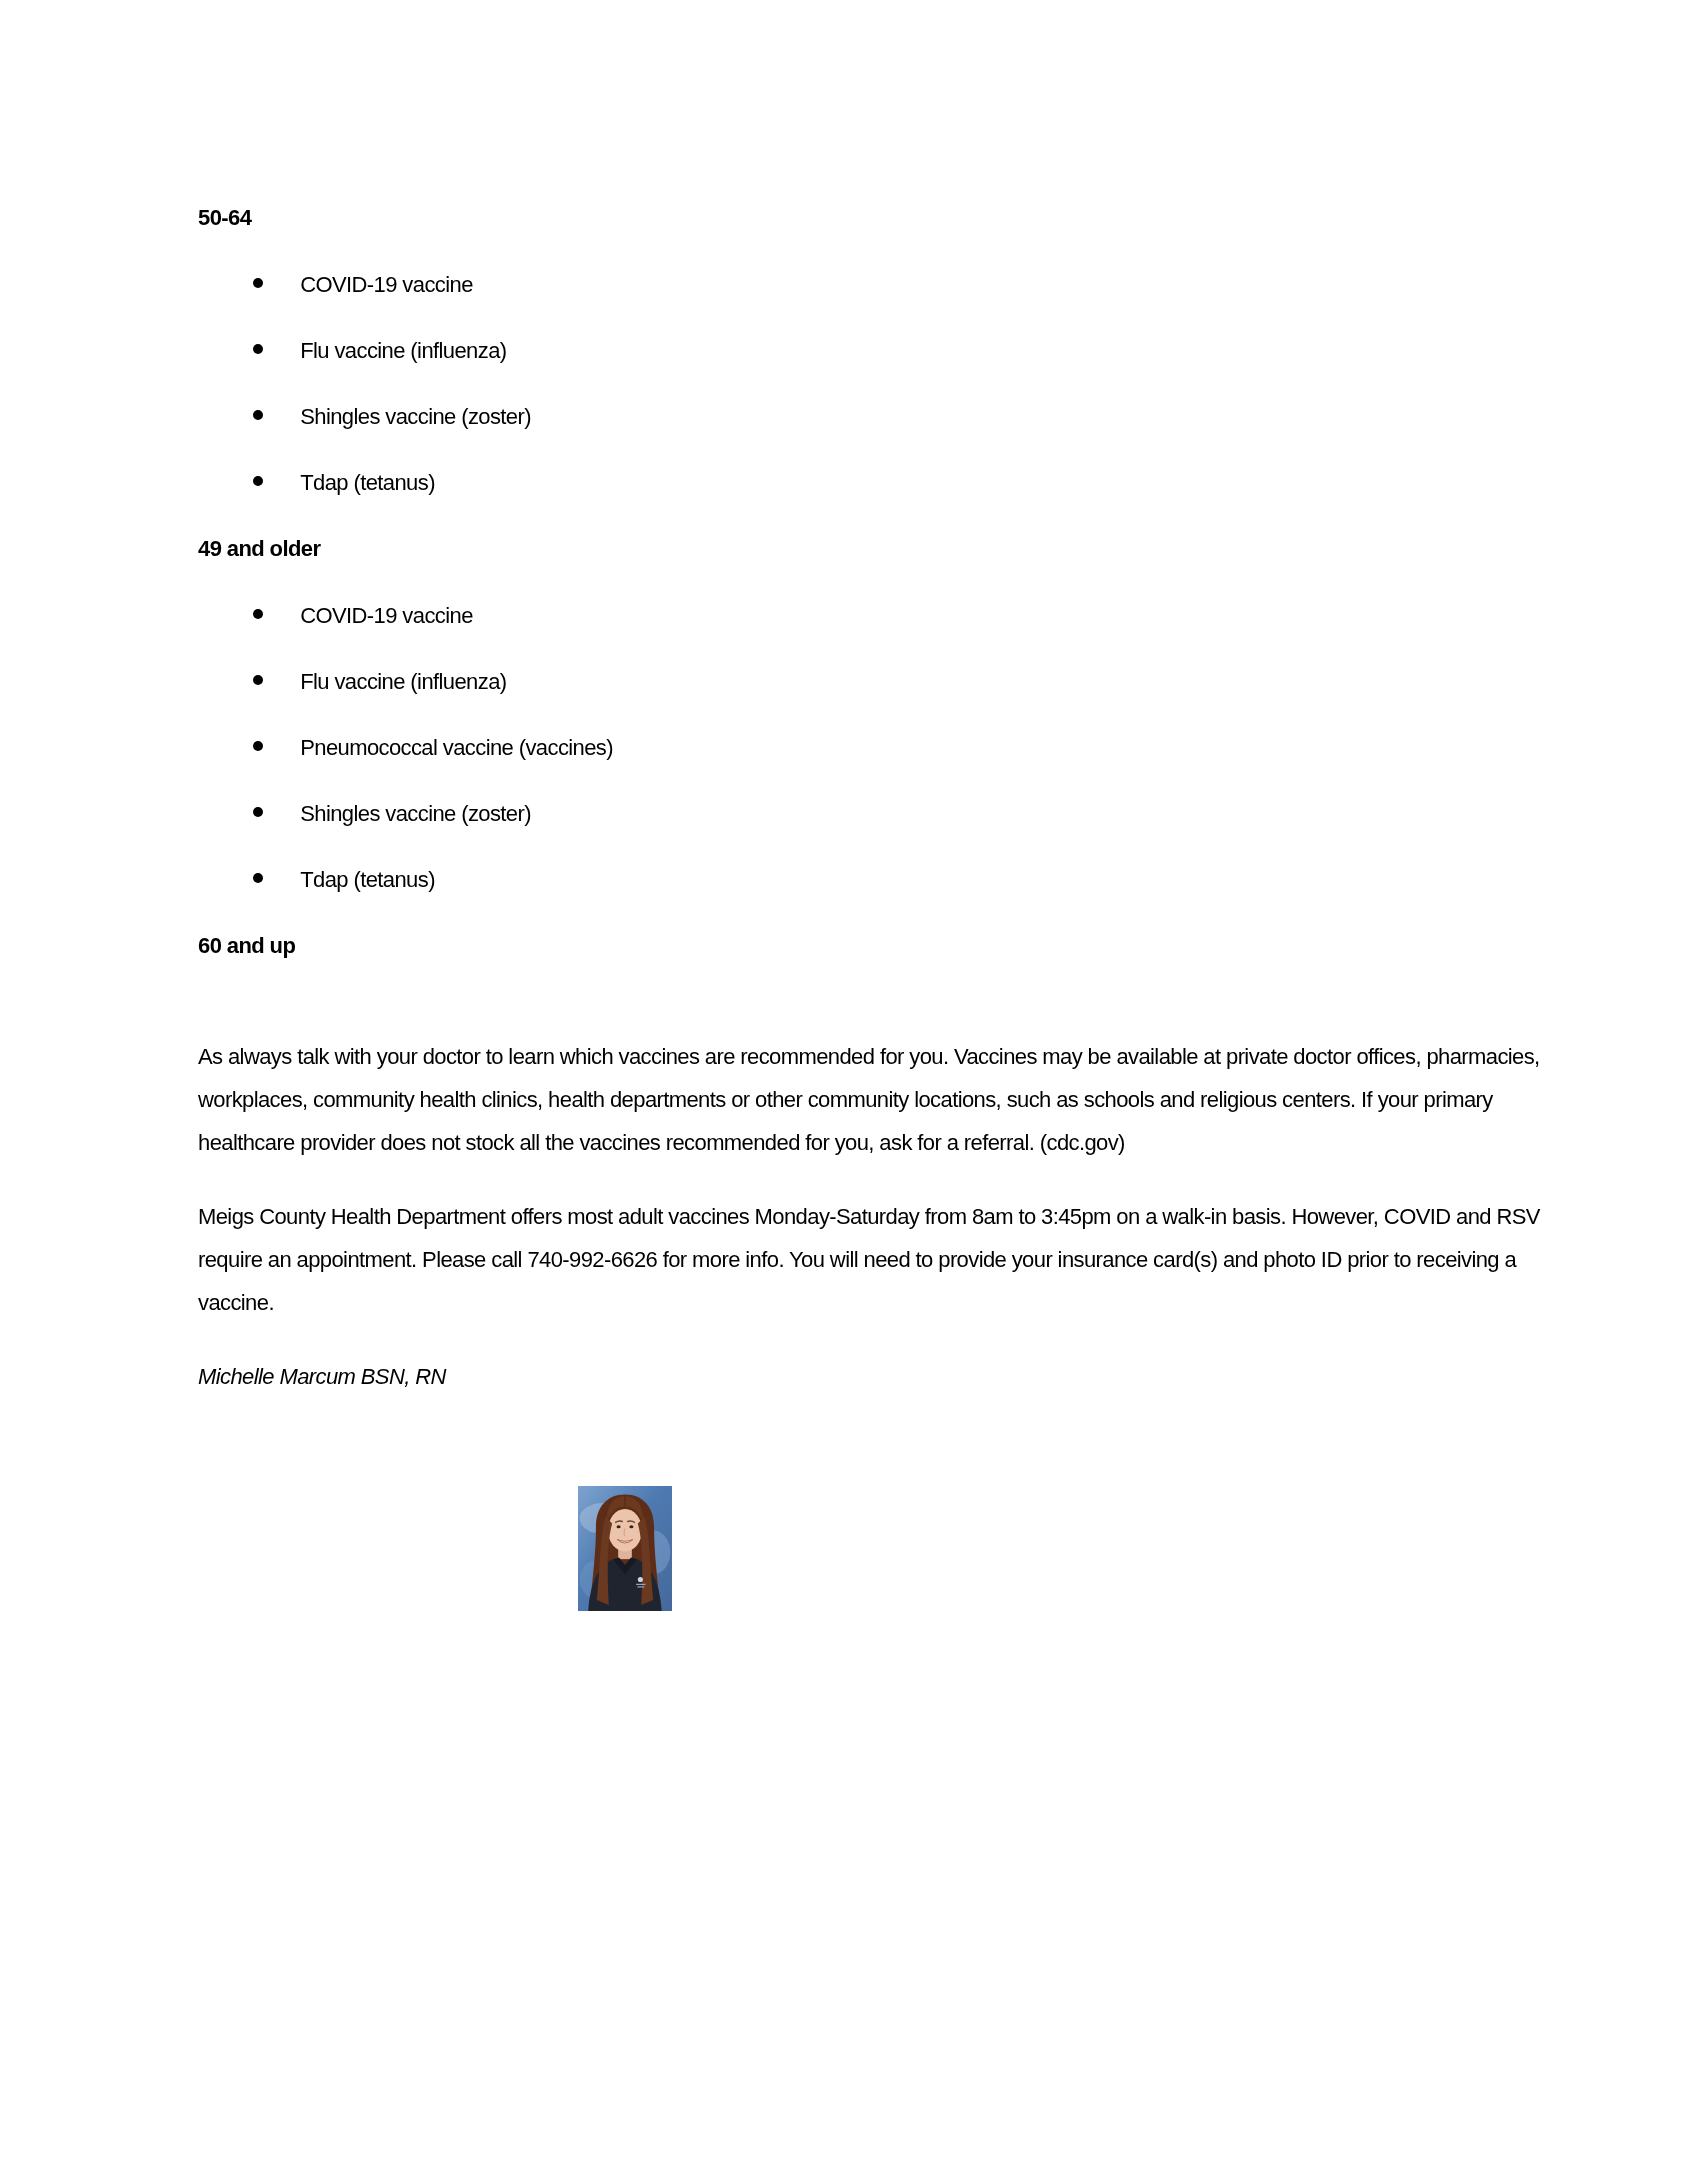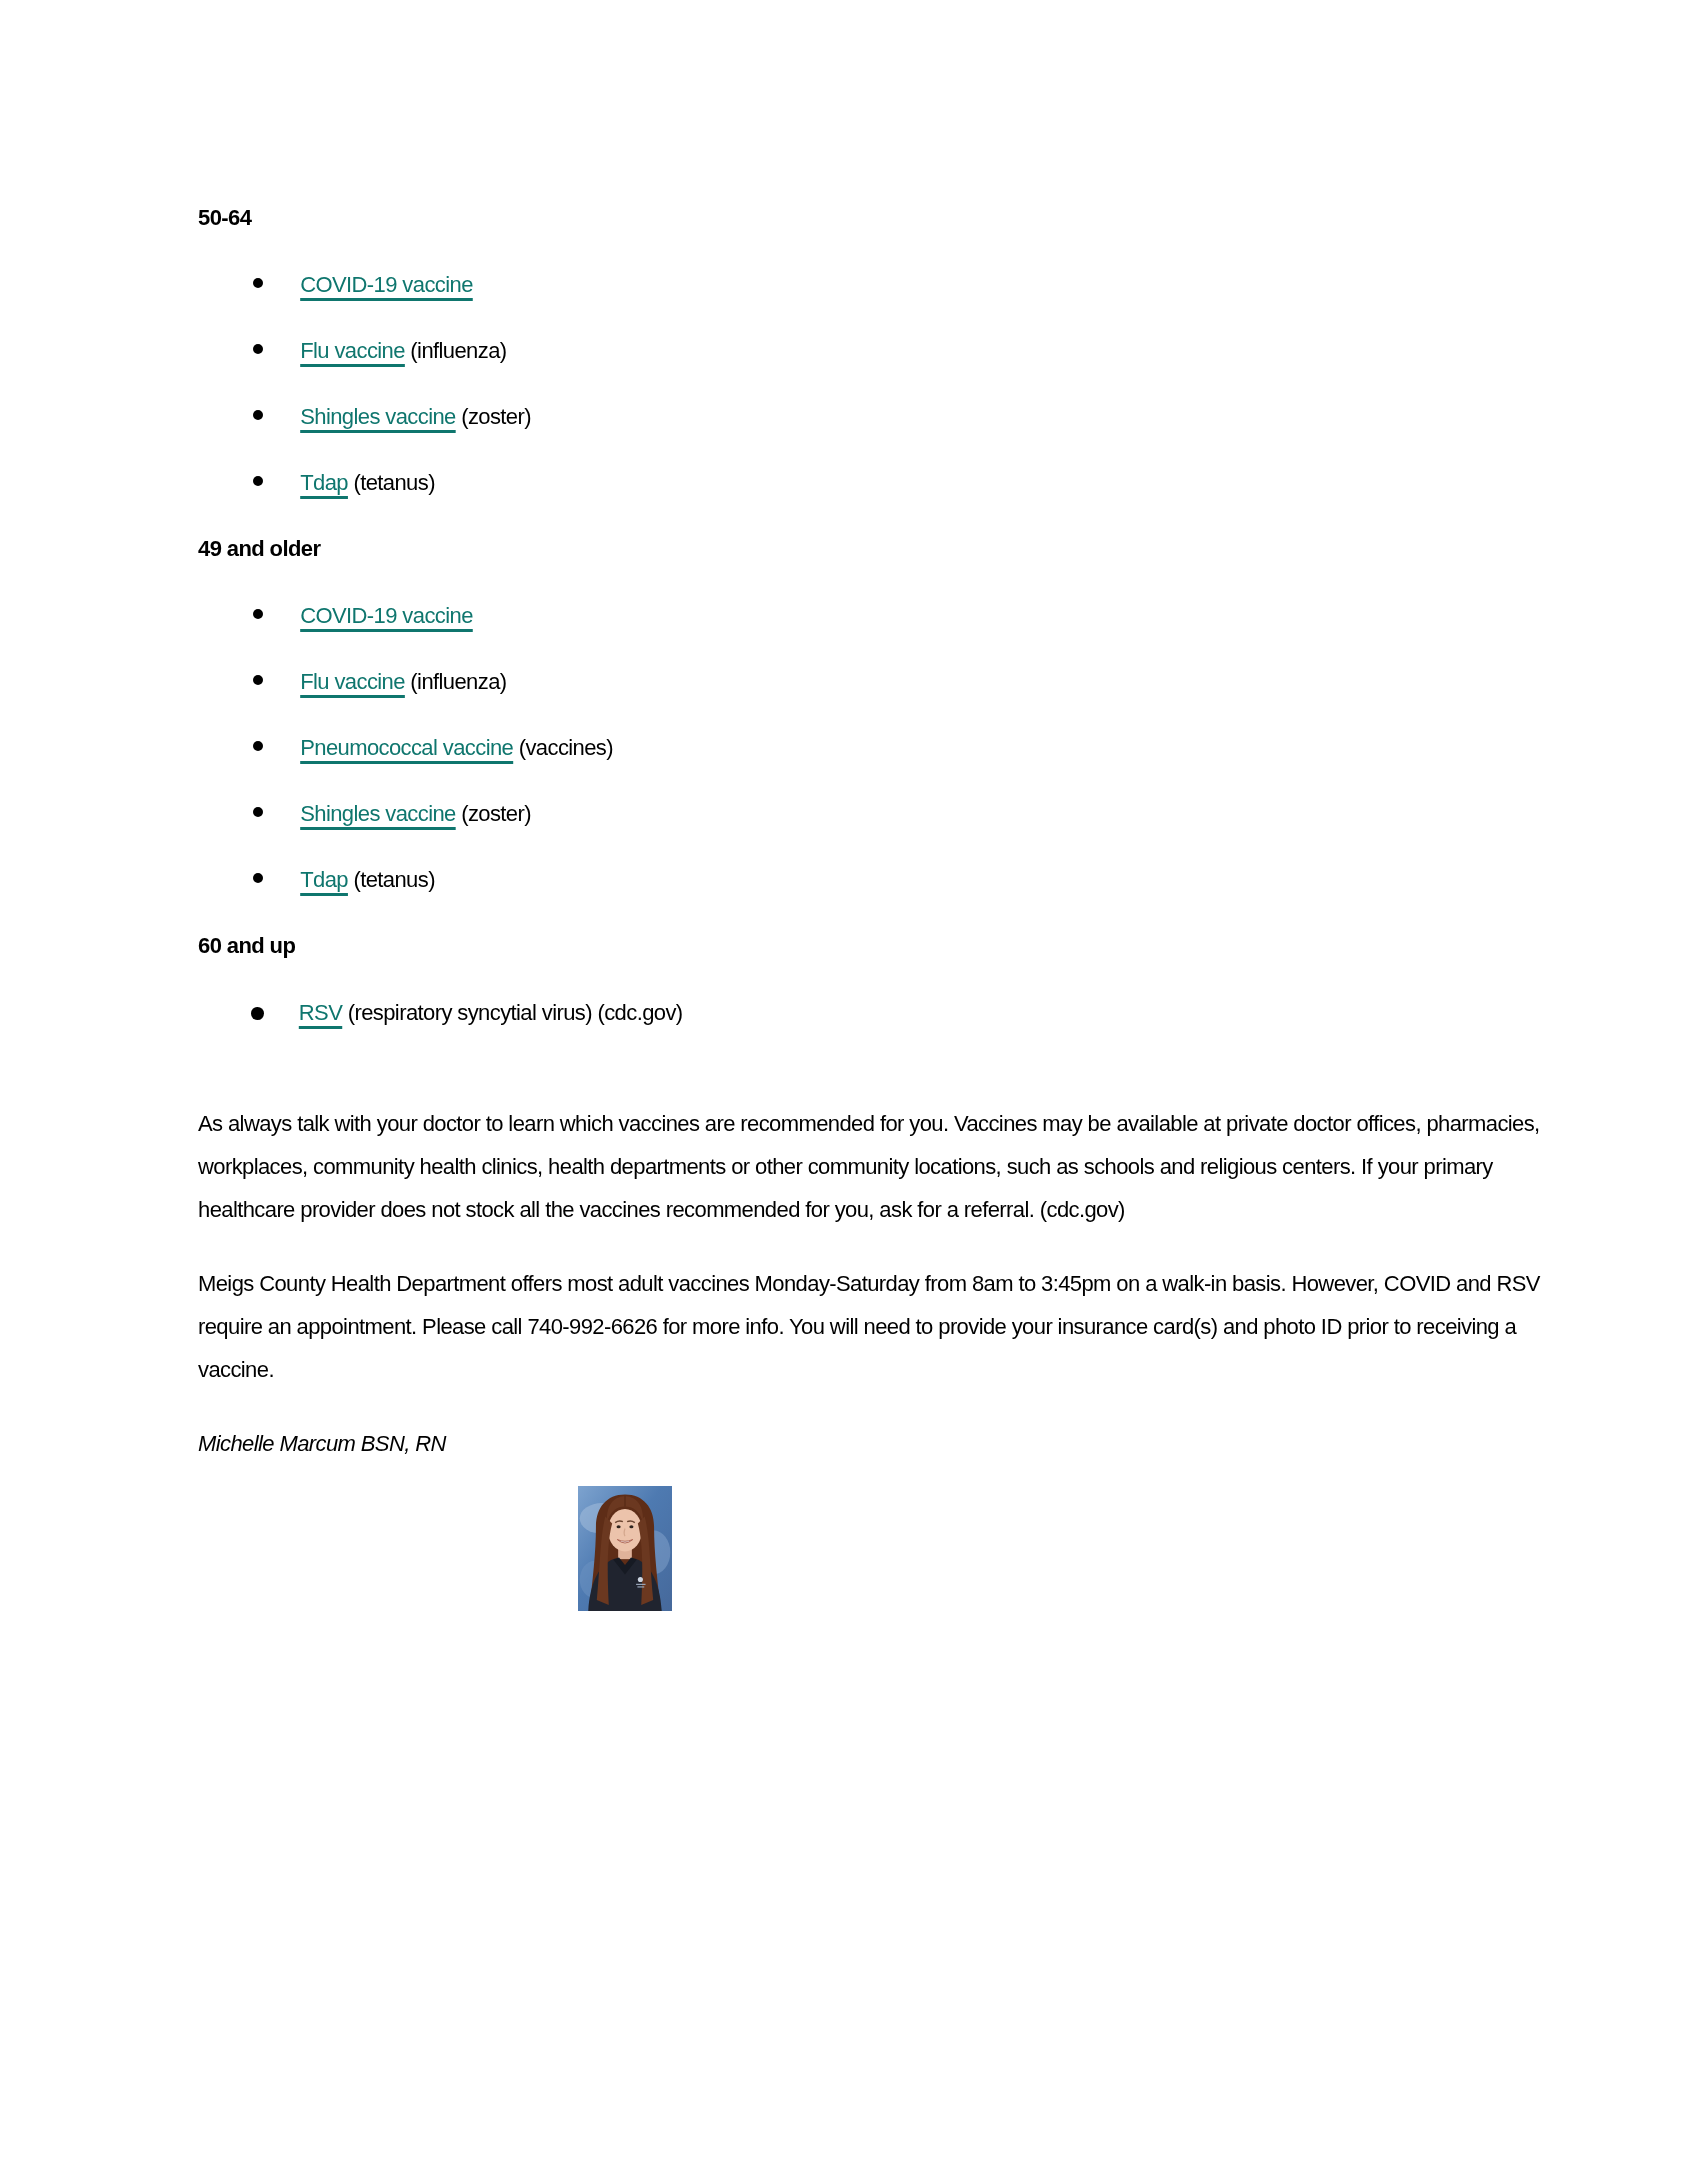--- a/index.html
+++ b/index.html
@@ -14,22 +14,22 @@
   }
   .heading{font-weight:700;margin:0 0 24px 0;}
   .list{margin:0;}
   .item{display:flex;align-items:flex-start;margin-bottom:23px;}
   .dot{
     flex:none;width:10.2px;height:10.2px;border-radius:50%;background:#000;
     margin:15.3px 37px 0 55px;
   }
   .dot.large{width:12.8px;height:12.8px;margin:16px 35px 0 53px;}
   .vlink{
-    text-decoration:underline;text-underline-offset:6px;
-    text-decoration-thickness:2.6px;cursor:pointer;color:#0f766e;margin-top:24px;
+    text-underline-offset:6px;
+    text-decoration-thickness:2.6px;cursor:pointer;color:#000000;margin-top:24px;
   }
   #sections{margin-bottom:68px;}
   .para{margin:0 0 31px 0;}
   .signature{margin:0;font-style:italic;}
   .photo{
     position:absolute;left:578px;top:1486px;width:94px;height:125px;
     overflow:hidden;
   }
   .photo svg{display:block;}
 </style>
@@ -76,26 +76,20 @@
           <div class="item">
             <span class="dot"></span>
             <span><span class="vlink">Shingles vaccine</span><span> (zoster)</span></span>
           </div>
           <div class="item">
             <span class="dot"></span>
             <span><span class="vlink">Tdap</span><span> (tetanus)</span></span>
           </div>
         </div>
         <div class="heading">60 and up</div>
-        <div class="list">
-          <div class="item">
-            <span class="dot large"></span>
-            <span><span class="vlink">RSV</span><span> (respiratory syncytial virus) (cdc.gov)</span></span>
-          </div>
-        </div>
       </div>
 
     <p class="para">As always talk with your doctor to learn which vaccines are recommended for you. Vaccines may be available at private doctor offices, pharmacies, workplaces, community health clinics, health departments or other community locations, such as schools and religious centers. If your primary healthcare provider does not stock all the vaccines recommended for you, ask for a referral. (cdc.gov)</p>
 
     <p class="para">Meigs County Health Department offers most adult vaccines Monday-Saturday from 8am to 3:45pm on a walk-in basis. However, COVID and RSV require an appointment. Please call 740-992-6626 for more info. You will need to provide your insurance card(s) and photo ID prior to receiving a vaccine.</p>
 
     <p class="para signature">Michelle Marcum BSN, RN</p>
   </div>
 
   <div class="photo">

